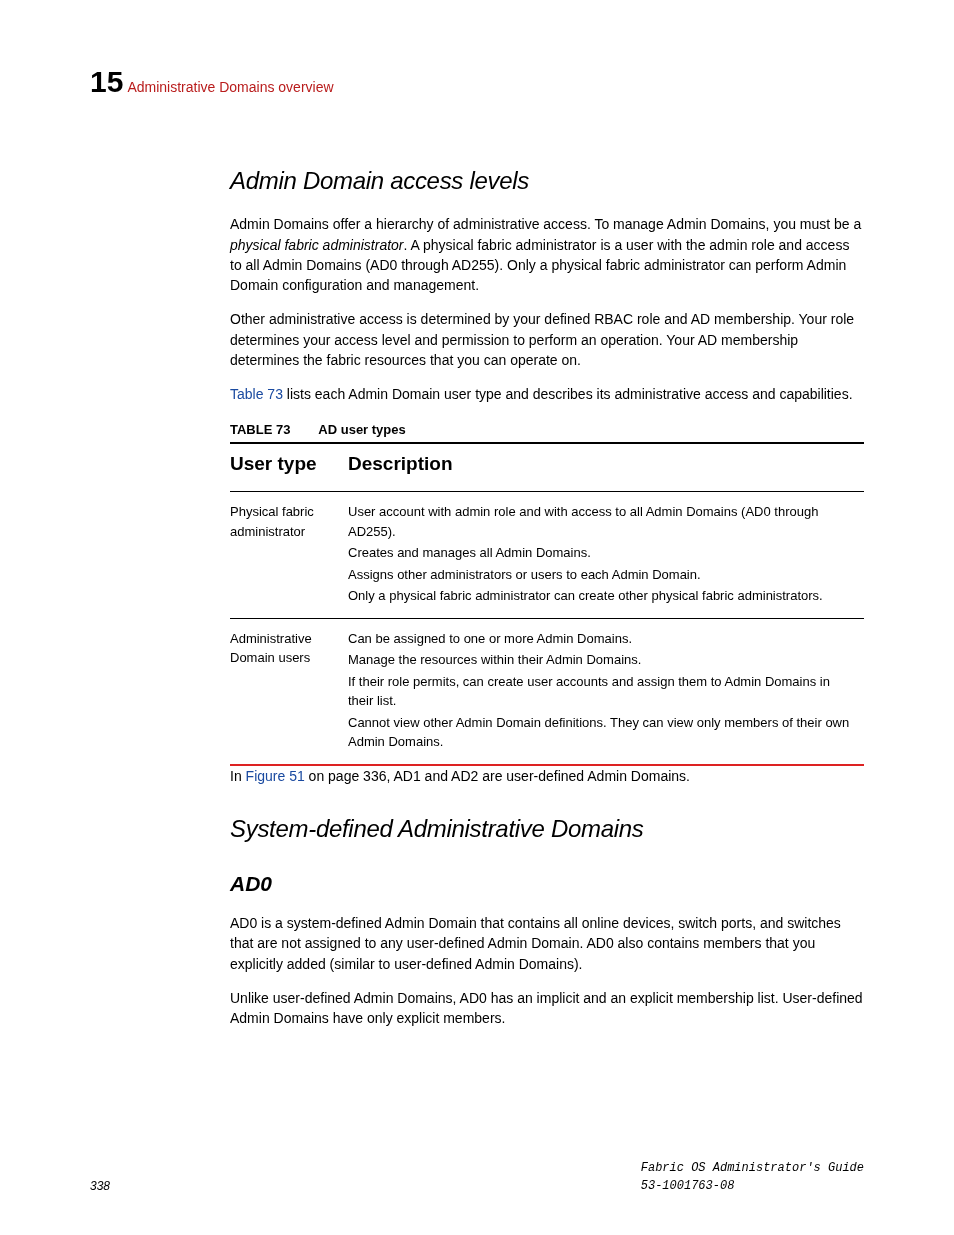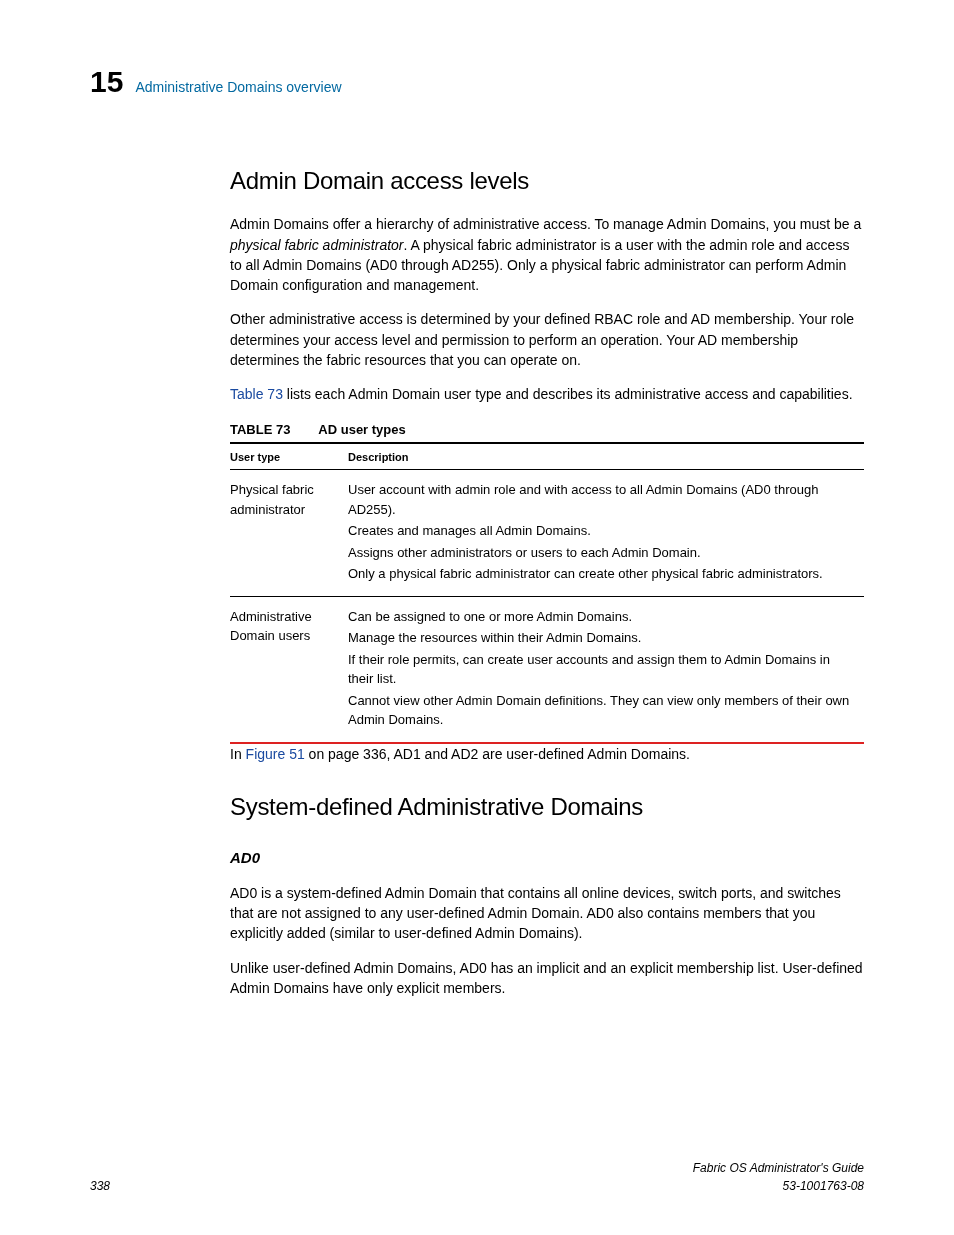--- a/index.html
+++ b/index.html
@@ -13,70 +13,71 @@
   .page {
     width: 954px;
     height: 1235px;
     box-sizing: border-box;
     padding: 60px 90px 40px 90px;
     position: relative;
   }
   .header-row {
     display: flex;
     align-items: baseline;
-    gap: 12px;
+    gap: 4px;
     margin-bottom: 60px;
   }
   .chapter-num {
     font-size: 30px;
     font-weight: bold;
   }
   .header-title {
     font-size: 14px;
-    color: #0369a1;
+    color: #b91c1c;
   }
   .content {
     margin-left: 140px;
   }
   h2.section {
     font-family: Arial, Helvetica, sans-serif;
     font-weight: normal;
     font-size: 24px;
     margin: 0 0 16px 0;
     font-stretch: condensed;
     letter-spacing: -0.3px;
+    font-style: italic;
   }
   h2.section { font-family: "Arial Narrow", Arial, sans-serif; }
   h3.sub {
     font-family: "Arial Narrow", Arial, sans-serif;
     font-style: italic;
     font-weight: bold;
-    font-size: 15px;
+    font-size: 21px;
     margin: 22px 0 14px 0;
   }
   p { margin: 0 0 14px 0; }
   .italic { font-style: italic; }
   .link { color: #1a4aa0; }
   .table-caption { margin: 8px 0 2px 0; }
   .table-caption .label { font-weight: bold; font-size: 13px; font-family: "Arial Narrow", Arial, sans-serif; }
   .table-caption .title { font-weight: bold; font-size: 13px; margin-left: 24px; font-family: "Arial Narrow", Arial, sans-serif; text-align: right; }
   table.ad-table {
     width: 100%;
     border-collapse: collapse;
     font-size: 13px;
     border-top: 2px solid #000;
     border-bottom: 2px solid #d22;
   }
   table.ad-table th {
     text-align: left;
     font-weight: bold;
-    padding: 6px 8px 4px 0;
+    padding: 6px 8px 14px 0;
     border-bottom: 1px solid #000;
     font-family: "Arial Narrow", Arial, sans-serif;
-    font-size: 11px;
+    font-size: 19px;
   }
   table.ad-table td {
     vertical-align: top;
     padding: 10px 8px 10px 0;
     border-bottom: 1px solid #000;
     line-height: 1.5;
   }
   table.ad-table tr:last-child td { border-bottom: none; }
   .col-type { width: 110px; }
   .desc-lines div { margin-bottom: 2px; }
@@ -85,21 +86,21 @@
     bottom: 40px;
     left: 90px;
     right: 90px;
     display: flex;
     justify-content: space-between;
     align-items: flex-end;
     font-size: 12px;
     font-style: italic;
   }
   .footer .pnum { font-style: italic; }
-  .footer .right { text-align: right; }
+  .footer .right { text-align: left; font-family: Liberation Mono, monospace; }
 </style>
 </head>
 <body>
 
 <div class="page">
 
   <div class="header-row">
     <span class="chapter-num">15</span>
     <span class="header-title">Administrative Domains overview</span>
   </div>

